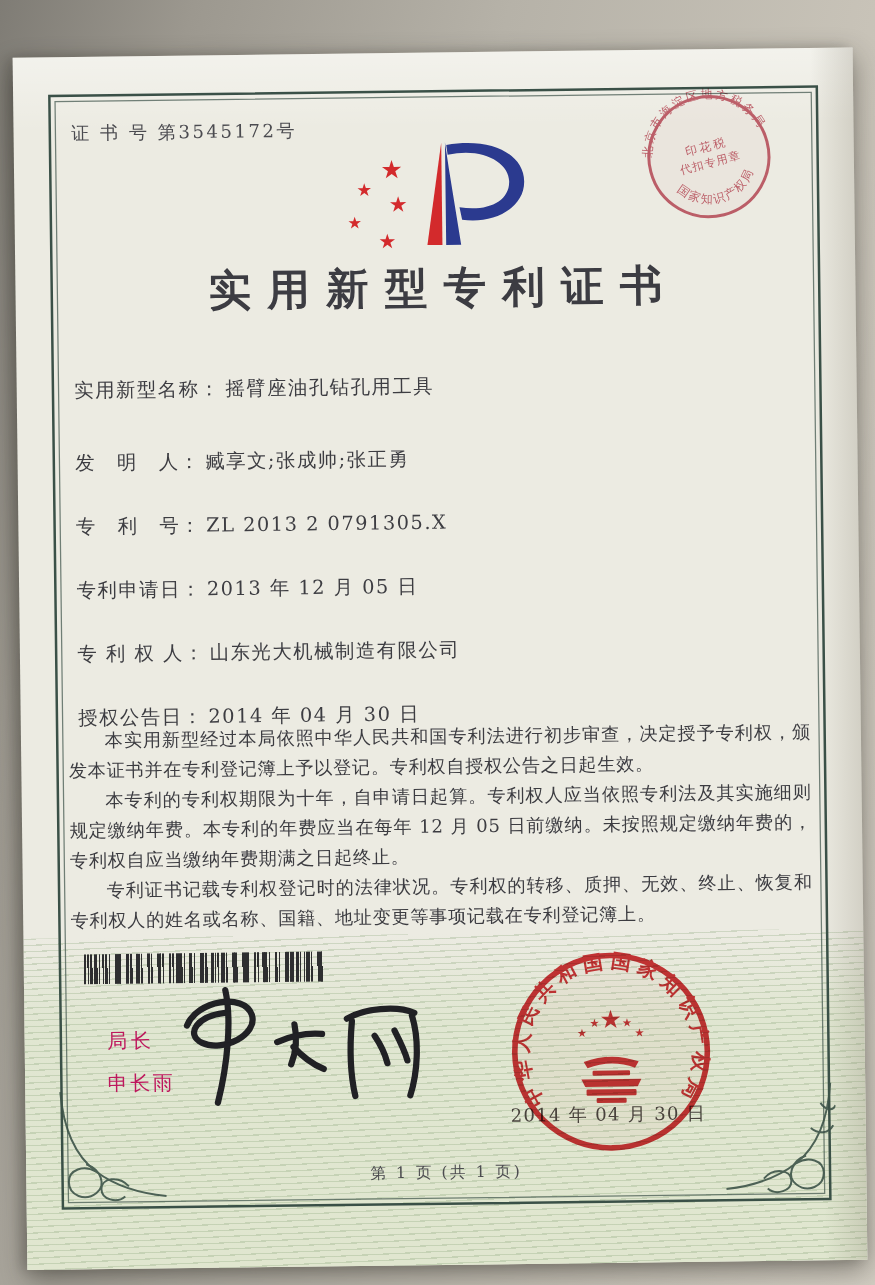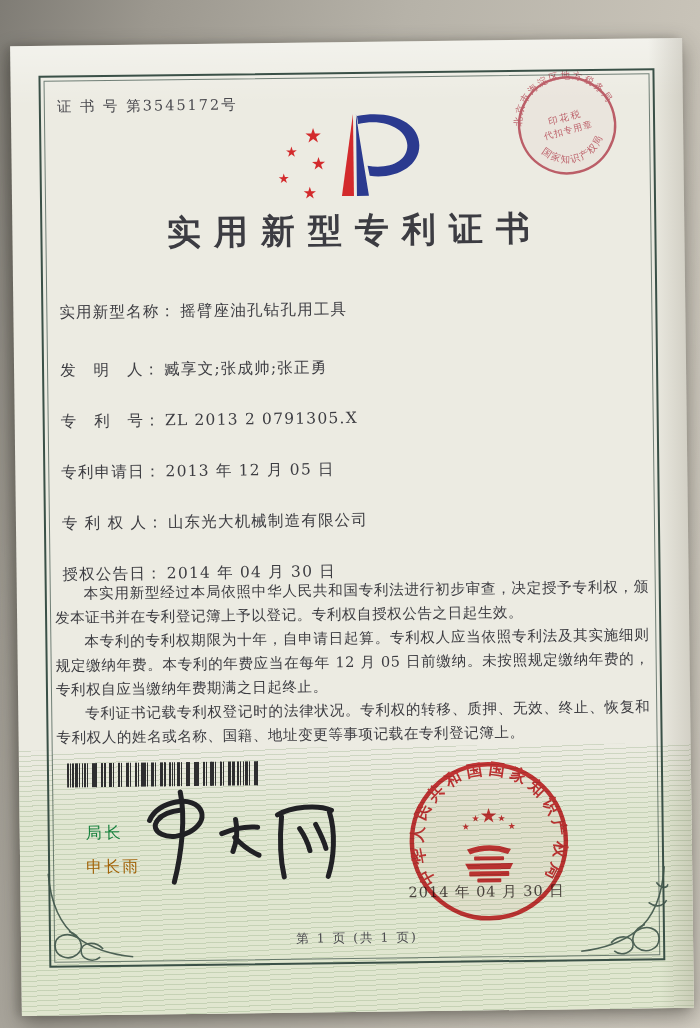--- a/index.html
+++ b/index.html
@@ -41,22 +41,22 @@
 
   .body-text{position:absolute;left:38px;right:40px;top:536px;
     font-size:14.5px;line-height:24px;color:#3c3c41;text-align:justify;letter-spacing:.6px;}
   .body-text p{margin:0;text-indent:2em;}
 
   .barcode{position:absolute;left:48px;top:718px;width:192px;height:24px;
     background-image:
       repeating-linear-gradient(90deg,#2e2e30 0 2px,rgba(0,0,0,0) 2px 3px,#2e2e30 3px 4px,rgba(0,0,0,0) 4px 8px,#2e2e30 8px 11px,rgba(0,0,0,0) 11px 12px,#2e2e30 12px 13px,rgba(0,0,0,0) 13px 17px),
       repeating-linear-gradient(90deg,rgba(0,0,0,0) 0 5px,#2e2e30 5px 7px,rgba(0,0,0,0) 7px 15px,#2e2e30 15px 16px,rgba(0,0,0,0) 16px 23px);}
 
-  .sig-title{position:absolute;left:66px;top:778px;font-size:16px;color:#15803d;letter-spacing:3px;}
-  .sig-name{position:absolute;left:66px;top:812px;font-size:16px;color:#a16207;letter-spacing:2px;}
+  .sig-title{position:absolute;left:66px;top:778px;font-size:16px;color:#be185d;letter-spacing:3px;}
+  .sig-name{position:absolute;left:66px;top:812px;font-size:16px;color:#be185d;letter-spacing:2px;}
   .signature{position:absolute;left:112px;top:742px;}
 
   .issue-date{position:absolute;left:388px;top:842px;font-size:14.5px;color:#48433d;
     letter-spacing:1px;z-index:1;}
   .main-seal{position:absolute;left:386px;top:718px;z-index:2;mix-blend-mode:multiply;opacity:.93;}
   .stamp-seal{position:absolute;left:500px;top:30px;mix-blend-mode:multiply;opacity:.82;
     transform:rotate(-14deg);}
 
   .footer{position:absolute;left:0;right:0;top:888px;text-align:center;font-size:12.5px;
     letter-spacing:2px;color:#4c4c50;}

